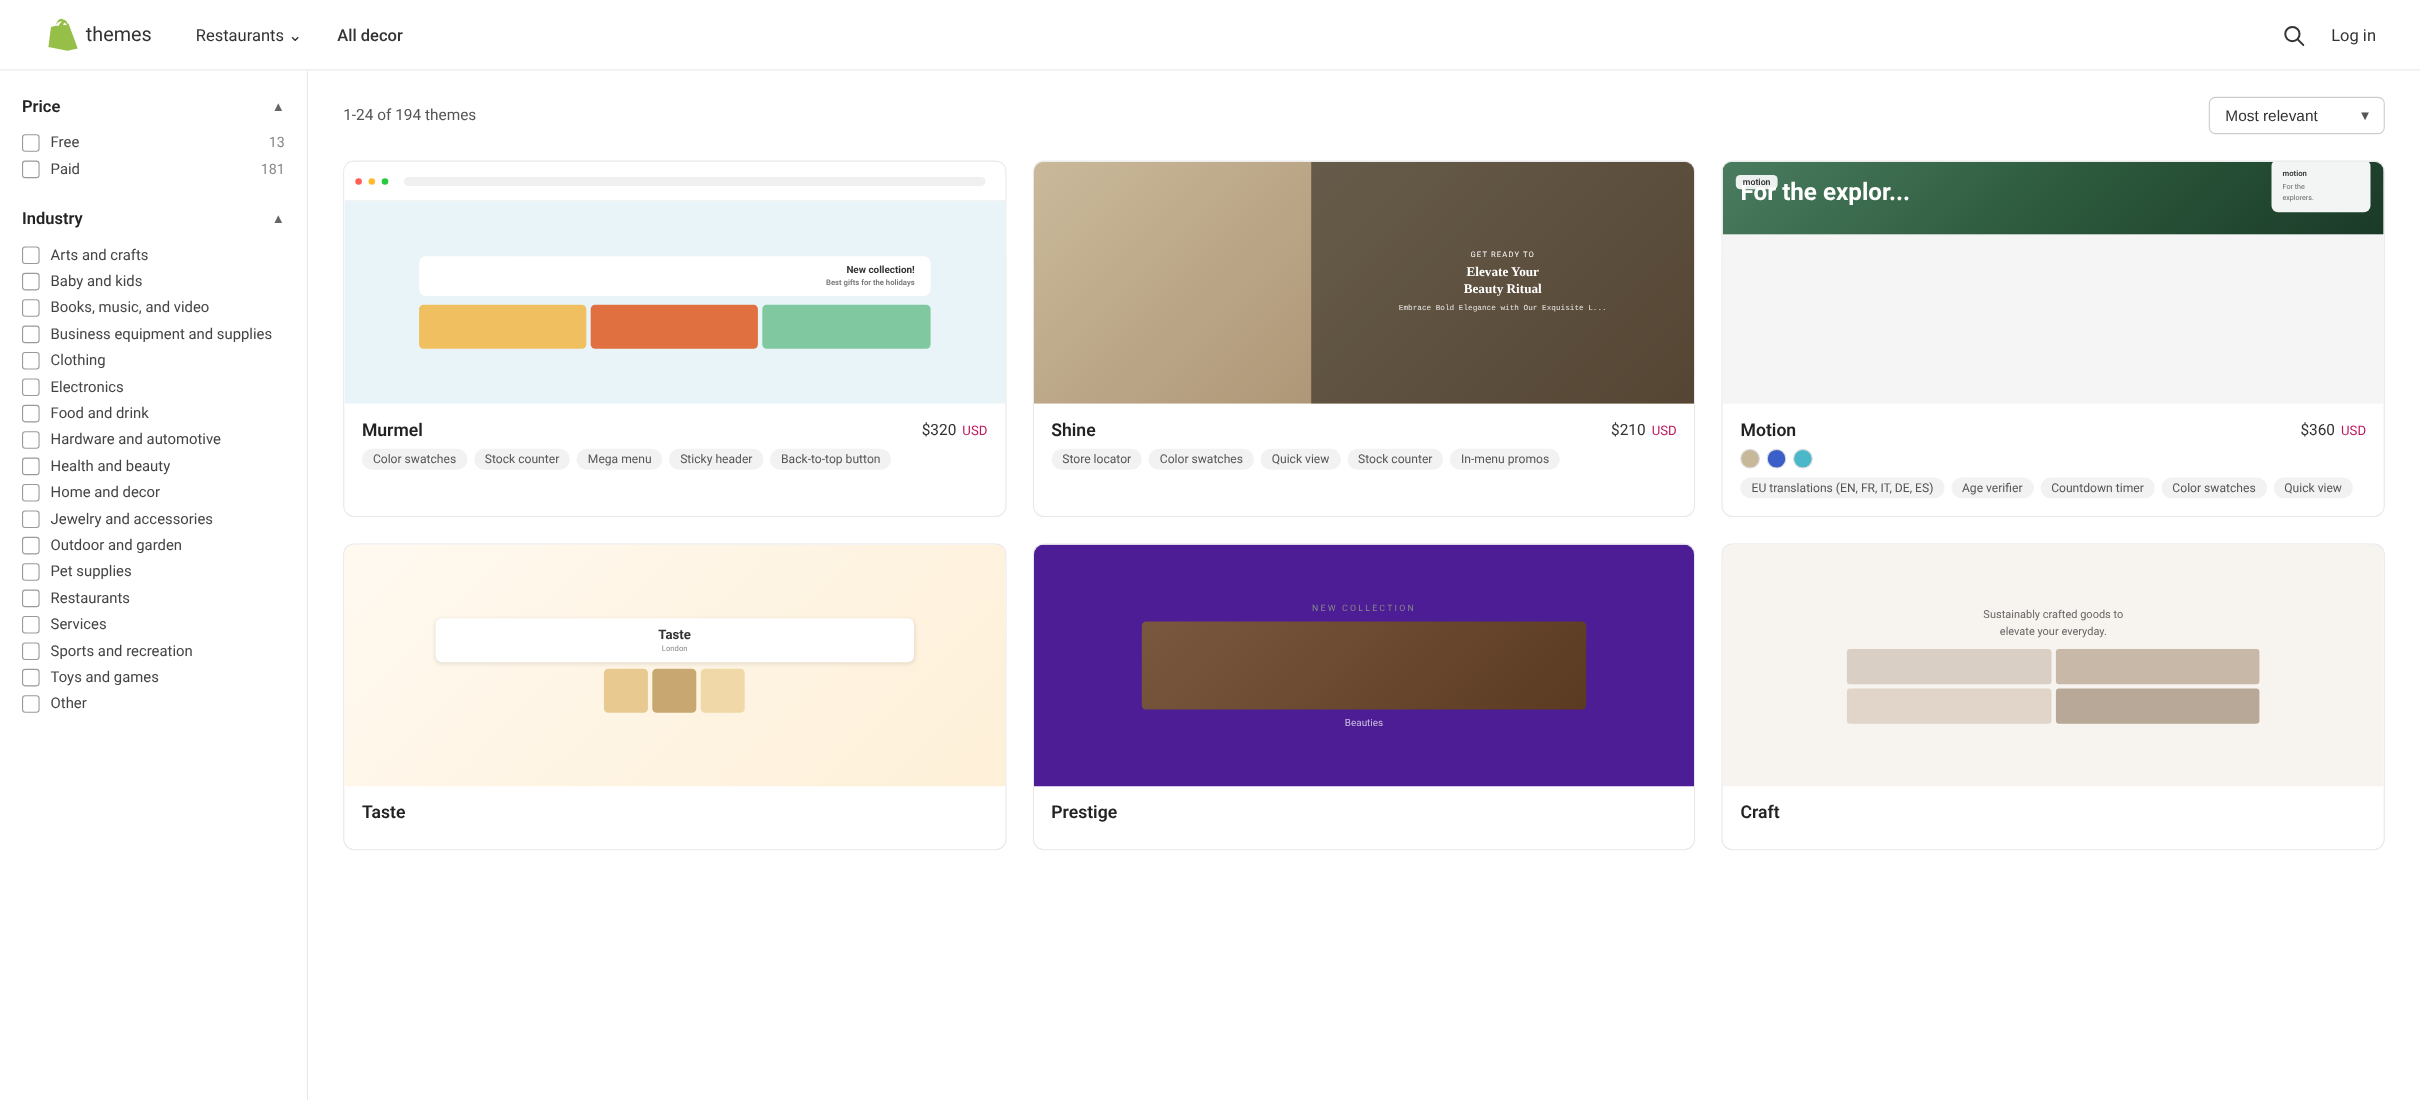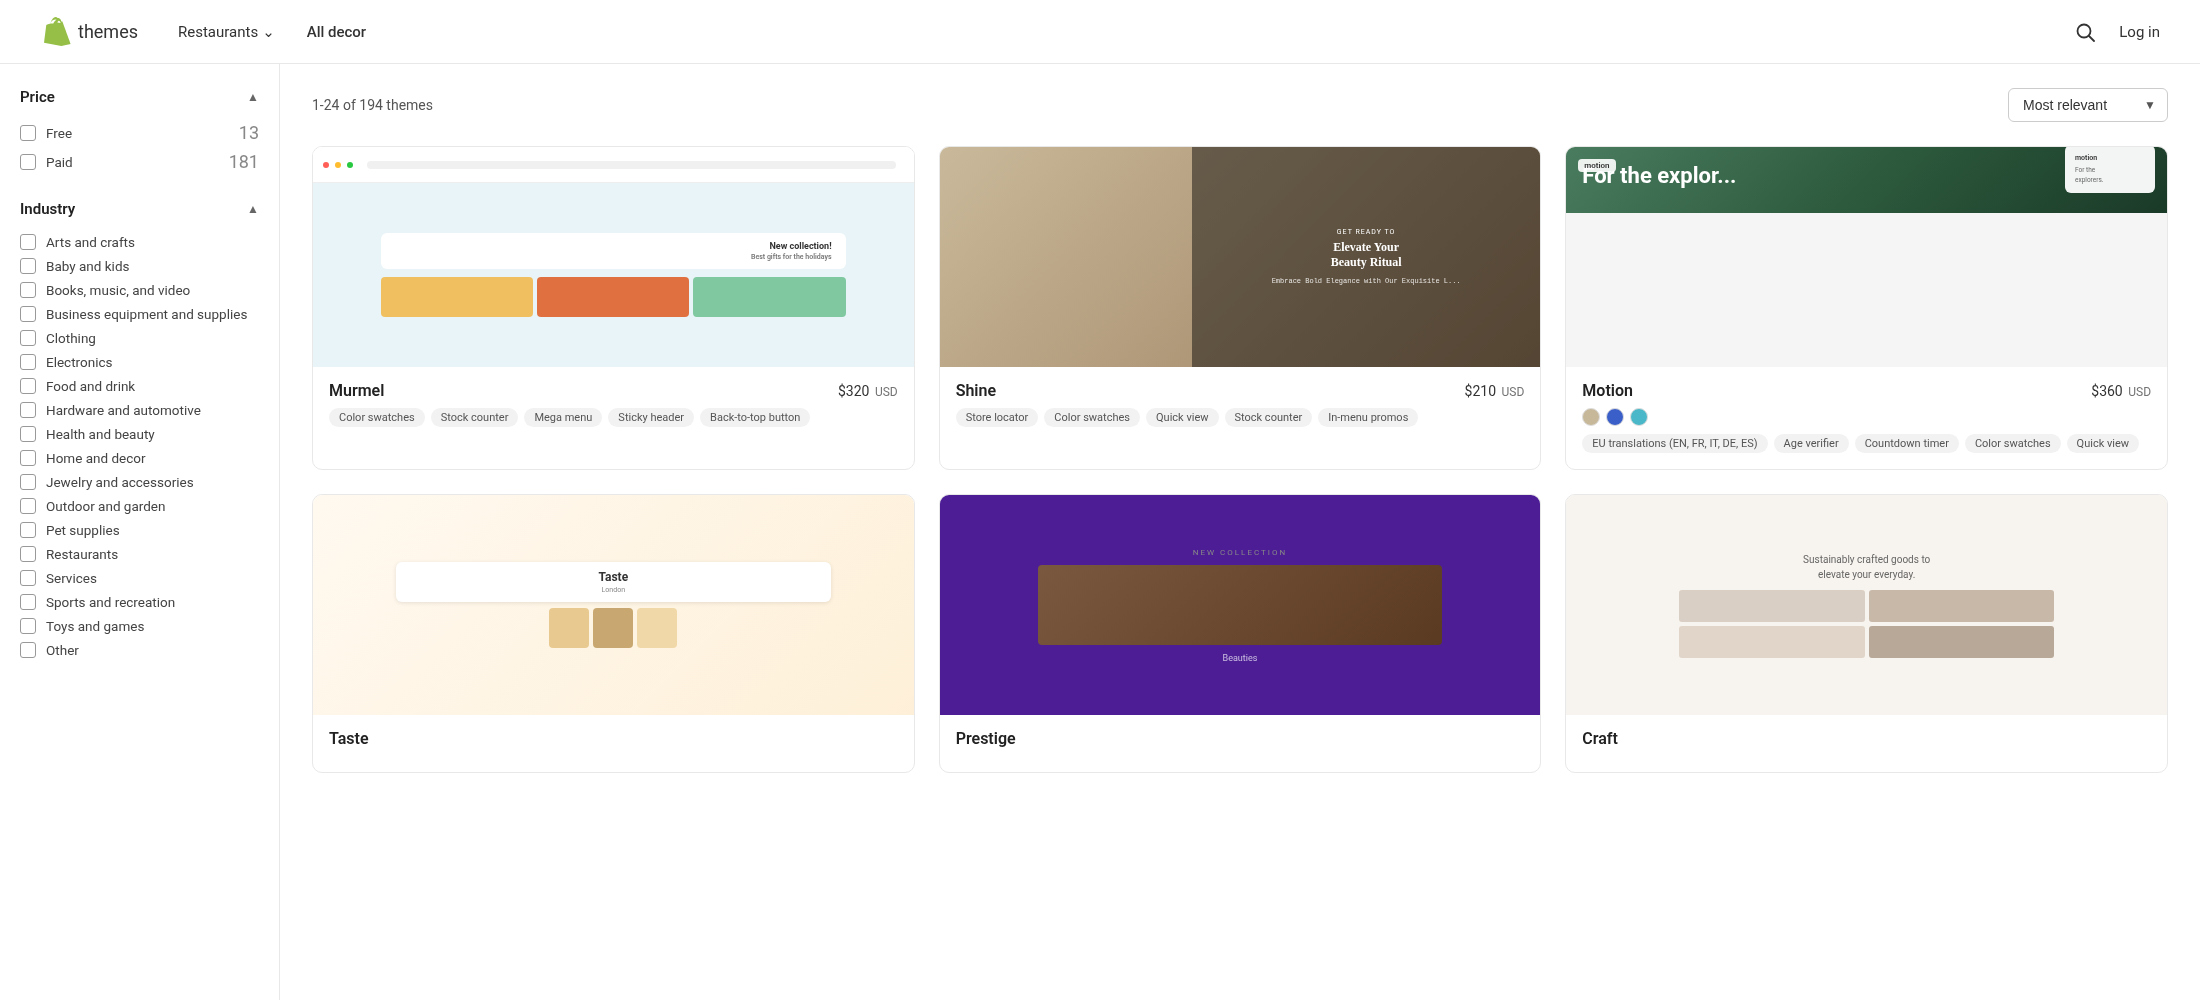--- a/index.html
+++ b/index.html
@@ -118,21 +118,21 @@
       align-items: center;
       justify-content: center;
       background: #fff;
     }
     .filter-label {
       font-size: 13.5px;
       color: #444;
       flex: 1;
     }
     .filter-count {
-      font-size: 18px;
+      font-size: 13px;
       color: #888;
     }
 
     
     .content {
       flex: 1;
       padding: 24px 32px;
       overflow-y: auto;
     }
     .results-header {
@@ -290,21 +290,21 @@
       font-size: 16px;
       font-weight: 600;
       color: #222;
     }
     .theme-price {
       font-size: 14px;
       color: #333;
     }
     .theme-price .currency {
       font-size: 12px;
-      color: #737373;
+      color: #be185d;
       margin-left: 2px;
     }
     .theme-color-swatches {
       display: flex;
       gap: 6px;
       margin-bottom: 8px;
     }
     .color-swatch {
       width: 18px;
       height: 18px;

